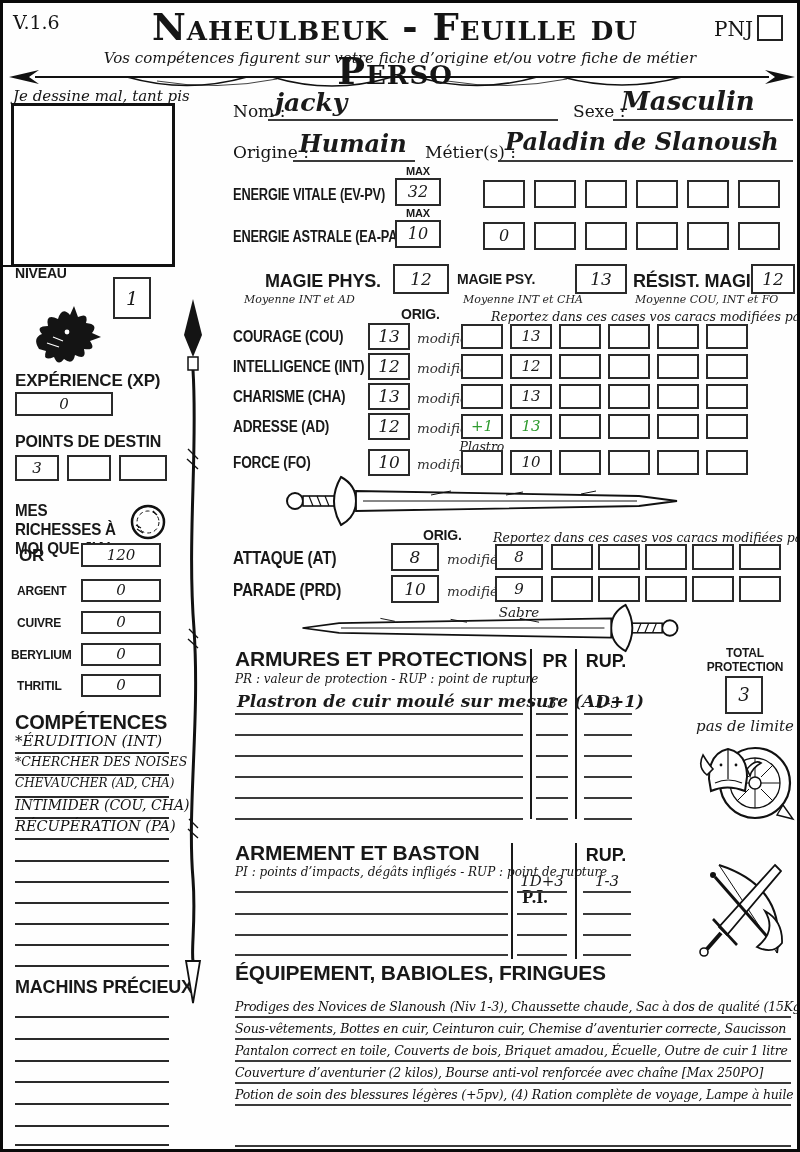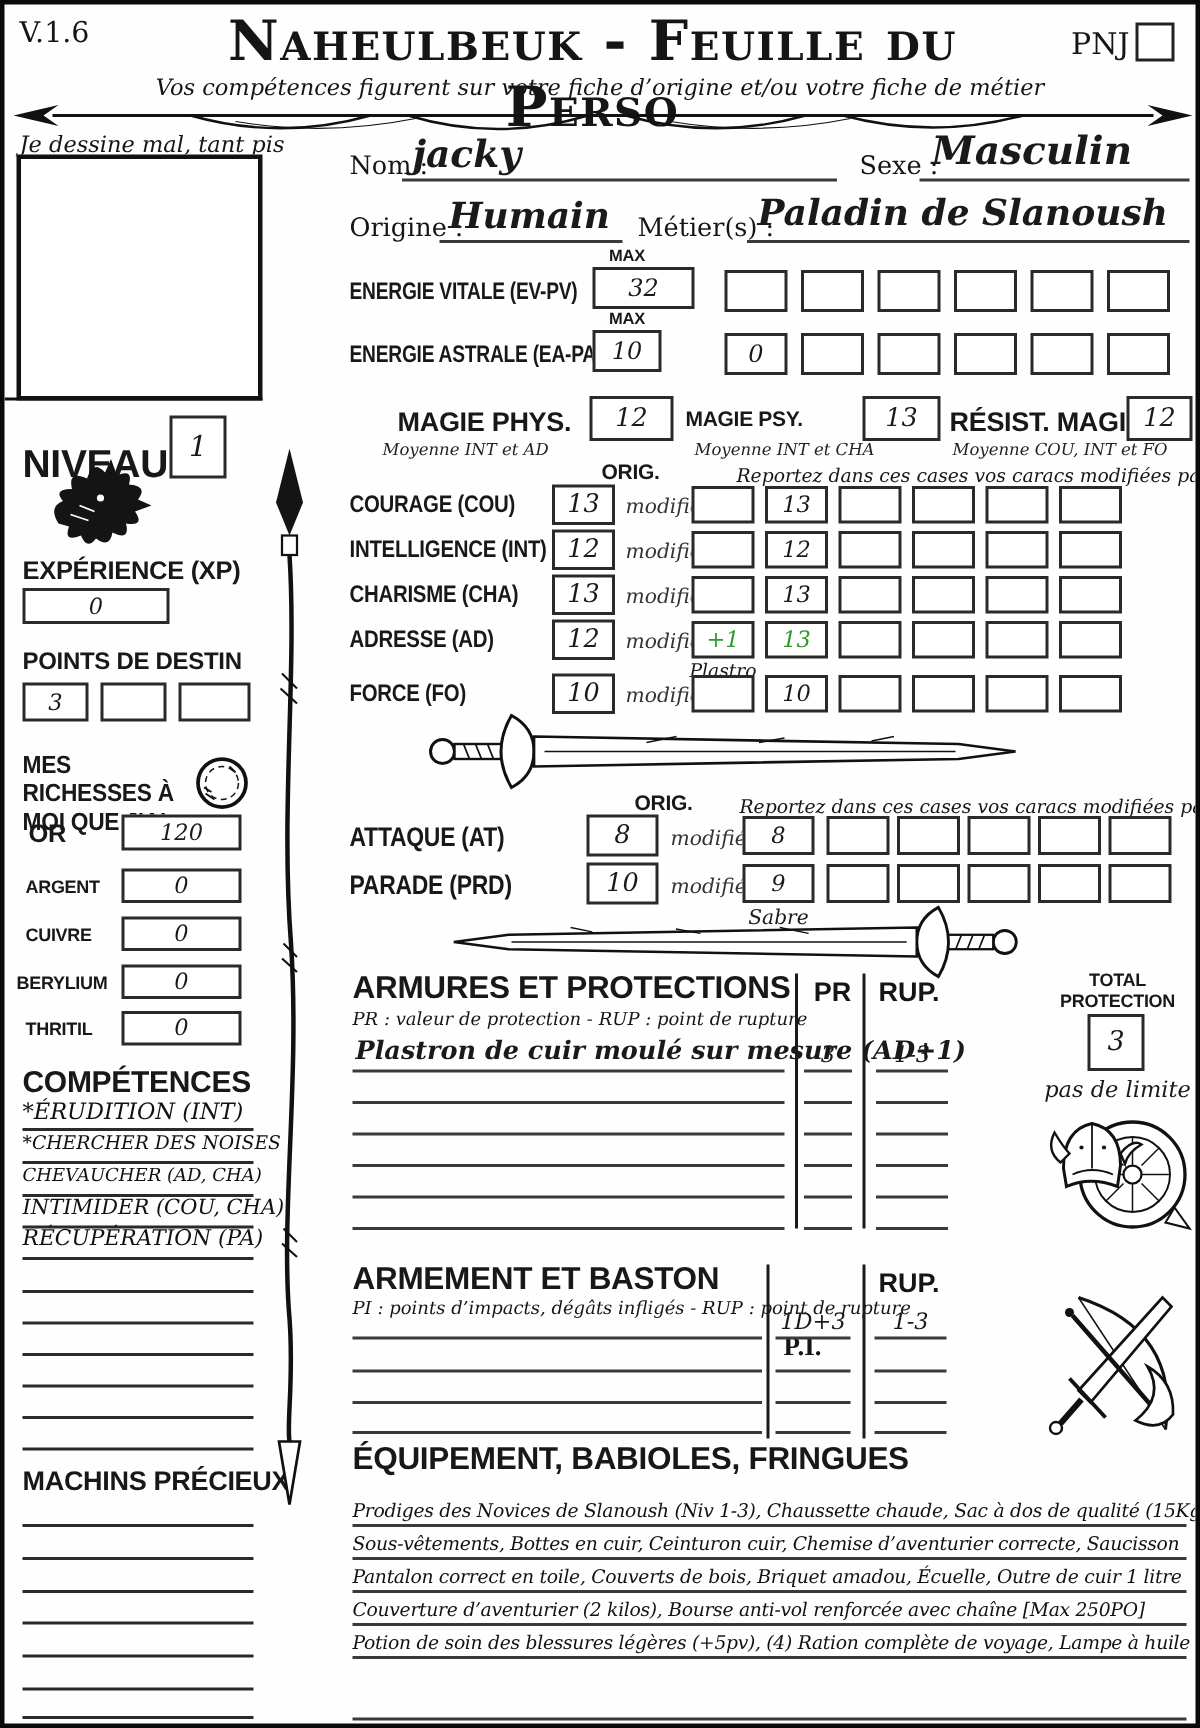--- a/index.html
+++ b/index.html
@@ -54,21 +54,21 @@
       <polygon points="788,10 758,3 768,10 758,17" fill="#111"></polygon>
       <path d="M120,10 Q180,27 240,10 M265,10 Q325,28 385,10 M410,10 Q470,27 530,10 M555,10 Q615,26 675,10" fill="none" stroke="#111" stroke-width="1.6"></path>
       <path d="M150,14 Q210,24 270,12 M440,14 Q500,24 560,12" fill="none" stroke="#111" stroke-width="0.8"></path>
     </svg>
   </div>
 
   <div class="abs serif" style="left:10px;top:84px;font-style:italic;font-size:15px;">Je dessine mal, tant pis</div>
   <div class="abs" style="left:8px;top:100px;width:158px;height:158px;border:3px solid #111;background:#fff;"></div>
   <div class="abs" style="left:0;top:262px;width:172px;height:2px;background:#111;"></div>
 
-  <div class="blabel" style="left:12px;top:262px;font-size:26px;margin-top:29px;">NIVEAU</div>
+  <div class="blabel" style="left:12px;top:262px;font-size:14px;">NIVEAU</div>
   <div class="box" style="left:110px;top:274px;width:38px;height:42px;font-size:19px;">1</div>
 
   <div class="abs" style="left:26px;top:300px;width:72px;height:64px;">
     <svg width="72" height="64" viewBox="0 0 72 64">
       <path d="M10,46 Q3,35 13,31 Q6,23 19,23 Q16,10 29,16 Q33,3 41,12 L45,3 49,14 Q60,9 57,20 Q70,21 63,30 L72,34 61,38 Q68,48 55,46 Q58,58 46,52 Q44,63 35,56 Q29,64 25,54 Q13,59 17,48 Z" fill="#141414"></path>
       <circle cx="38" cy="29" r="2.4" fill="#fff"></circle>
       <path d="M18,40 L30,44 M24,34 L34,38" stroke="#fff" stroke-width="1.2"></path>
     </svg>
   </div>
 
@@ -141,40 +141,40 @@
 
   <div class="abs serif" style="left:230px;top:139px;font-size:17px;">Origine :</div>
   <div class="hw" style="left:296px;top:126px;font-size:24px;font-weight:700;">Humain</div>
   <div class="uline" style="left:290px;top:157px;width:122px;"></div>
   <div class="abs serif" style="left:422px;top:139px;font-size:17px;">Métier(s) :</div>
   <div class="hw" style="left:502px;top:124px;font-size:24px;font-weight:700;">Paladin de Slanoush</div>
   <div class="uline" style="left:495px;top:157px;width:295px;"></div>
 
   <div class="blabel cond8" style="left:230px;top:183px;font-size:16px;">ENERGIE VITALE (EV-PV)</div>
   <div class="blabel" style="left:392px;top:162px;width:46px;text-align:center;font-size:11px;transform:none;">MAX</div>
-  <div class="box ebox" style="left:392px;top:175px;width:68px;">32</div>
+  <div class="box ebox" style="left:392px;top:175px;width:46px;">32</div>
   <div class="box ebox" style="left:480px;top:177px;"></div>
   <div class="box ebox" style="left:531px;top:177px;"></div>
   <div class="box ebox" style="left:582px;top:177px;"></div>
   <div class="box ebox" style="left:633px;top:177px;"></div>
   <div class="box ebox" style="left:684px;top:177px;"></div>
   <div class="box ebox" style="left:735px;top:177px;"></div>
 
   <div class="blabel cond8" style="left:230px;top:225px;font-size:16px;">ENERGIE ASTRALE (EA-PA)</div>
   <div class="blabel" style="left:392px;top:204px;width:46px;text-align:center;font-size:11px;transform:none;">MAX</div>
   <div class="box ebox" style="left:392px;top:217px;width:46px;">10</div>
   <div class="box ebox" style="left:480px;top:219px;">0</div>
   <div class="box ebox" style="left:531px;top:219px;"></div>
   <div class="box ebox" style="left:582px;top:219px;"></div>
   <div class="box ebox" style="left:633px;top:219px;"></div>
   <div class="box ebox" style="left:684px;top:219px;"></div>
   <div class="box ebox" style="left:735px;top:219px;"></div>
 
   <div class="blabel" style="left:262px;top:268px;font-size:18px;">MAGIE PHYS.</div>
-  <div class="note" style="left:252px;top:290px;">Moyenne INT et AD</div>
+  <div class="note" style="left:241px;top:290px;">Moyenne INT et AD</div>
   <div class="box" style="left:390px;top:261px;width:56px;height:30px;font-size:17px;">12</div>
   <div class="blabel" style="left:454px;top:268px;font-size:14px;">MAGIE PSY.</div>
   <div class="note" style="left:460px;top:290px;">Moyenne INT et CHA</div>
   <div class="box" style="left:572px;top:261px;width:52px;height:30px;font-size:17px;">13</div>
   <div class="blabel" style="left:630px;top:268px;font-size:18px;">RÉSIST. MAGIE</div>
   <div class="note" style="left:632px;top:290px;">Moyenne COU, INT et FO</div>
   <div class="box" style="left:748px;top:261px;width:44px;height:30px;font-size:17px;">12</div>
 
   <div class="blabel" style="left:398px;top:303px;font-size:14px;">ORIG.</div>
   <div class="abs serif" style="left:488px;top:306px;font-style:italic;font-size:12.5px;white-space:nowrap;">Reportez dans ces cases vos caracs modifiées par le matériel</div>

